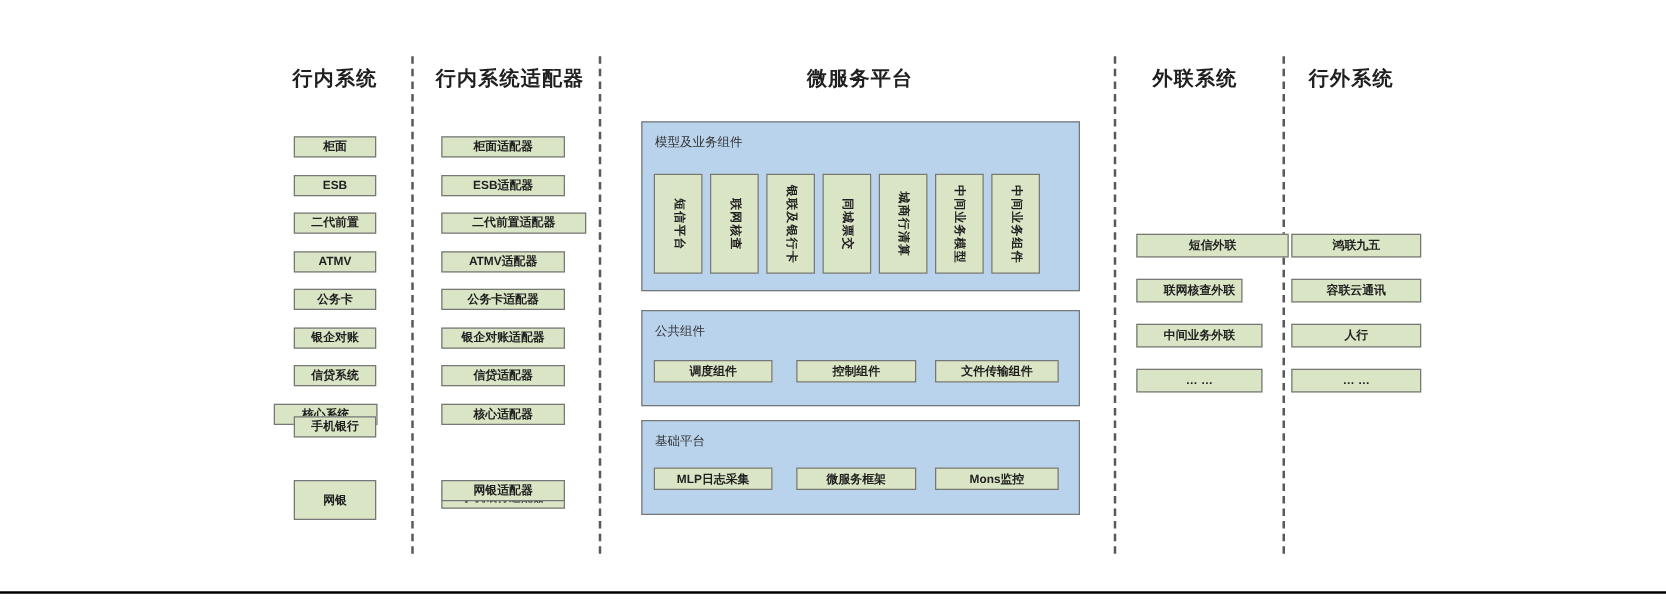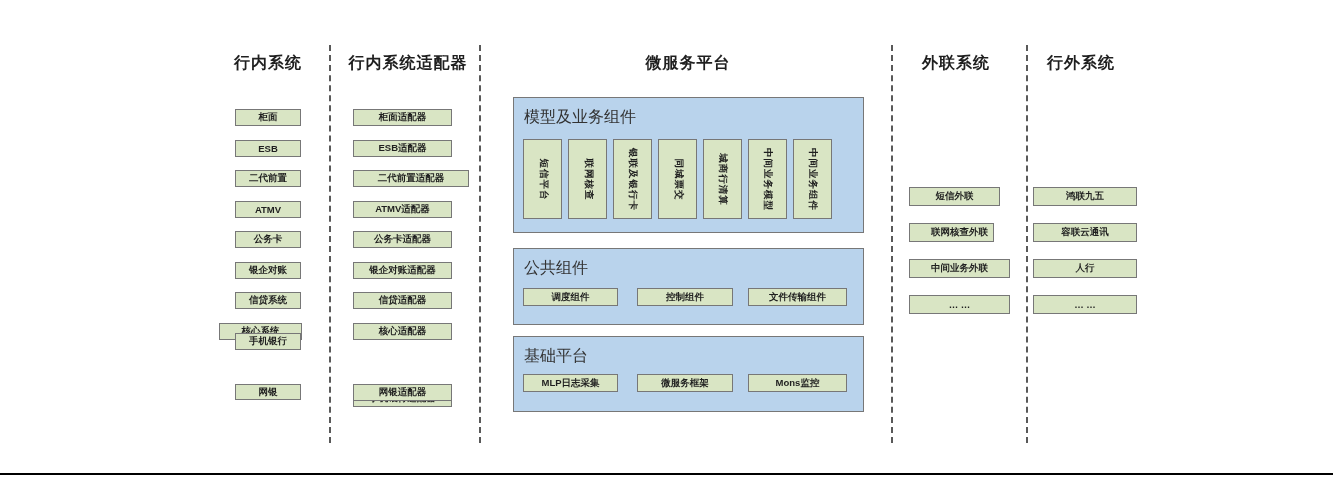--- a/index.html
+++ b/index.html
@@ -20,21 +20,21 @@
     border:1.5px solid var(--box-border,#777777);box-sizing:border-box;
     display:flex;align-items:center;justify-content:center;
     font-size:9.5px;font-weight:bold;color:var(--text,#222222);
     text-align:center;overflow:hidden;white-space:nowrap;
   }
   .panel{
     position:absolute;background:var(--panel-blue,#b9d3ec);
     border:1.5px solid var(--box-border,#777777);box-sizing:border-box;
   }
   .panel-title{
-    position:absolute;font-size:16px;color:#333333;white-space:nowrap;
+    position:absolute;font-size:10px;color:#333333;white-space:nowrap;
   }
   .vbox span{
     display:block;transform:rotate(90deg);white-space:nowrap;
     font-size:9.5px;font-weight:bold;letter-spacing:1px;
   }
   .bottom-line{
     position:absolute;left:0;top:473px;width:1333px;height:2px;
     background:var(--bottom-line,#000000);
   }
 </style>
@@ -56,21 +56,21 @@
 
   <div class="gbox" style="left:235px;top:109px;width:66px;height:17px;">柜面</div>
   <div class="gbox" style="left:235px;top:140px;width:66px;height:17px;">ESB</div>
   <div class="gbox" style="left:235px;top:170px;width:66px;height:17px;">二代前置</div>
   <div class="gbox" style="left:235px;top:201px;width:66px;height:17px;">ATMV</div>
   <div class="gbox" style="left:235px;top:231px;width:66px;height:17px;">公务卡</div>
   <div class="gbox" style="left:235px;top:262px;width:66px;height:17px;">银企对账</div>
   <div class="gbox" style="left:235px;top:292px;width:66px;height:17px;">信贷系统</div>
   <div class="gbox" style="left:219px;top:323px;width:83px;height:17px;">核心系统</div>
   <div class="gbox" style="left:235px;top:333px;width:66px;height:17px;">手机银行</div>
-  <div class="gbox" style="left:235px;top:384px;width:66px;height:16px;">网银</div>
+  <div class="gbox" style="left:235px;top:384px;width:66px;height:32px;">网银</div>
 
   <div class="gbox" style="left:353px;top:109px;width:99px;height:17px;">柜面适配器</div>
   <div class="gbox" style="left:353px;top:140px;width:99px;height:17px;">ESB适配器</div>
   <div class="gbox" style="left:353px;top:170px;width:116px;height:17px;">二代前置适配器</div>
   <div class="gbox" style="left:353px;top:201px;width:99px;height:17px;">ATMV适配器</div>
   <div class="gbox" style="left:353px;top:231px;width:99px;height:17px;">公务卡适配器</div>
   <div class="gbox" style="left:353px;top:262px;width:99px;height:17px;">银企对账适配器</div>
   <div class="gbox" style="left:353px;top:292px;width:99px;height:17px;">信贷适配器</div>
   <div class="gbox" style="left:353px;top:323px;width:99px;height:17px;">核心适配器</div>
   <div class="gbox" style="left:353px;top:353px;width:99px;height:17px;margin-top:37px;">手机银行适配器</div>
@@ -105,21 +105,21 @@
   <div class="gbox" style="left:523px;top:288px;width:95px;height:18px;">调度组件</div>
   <div class="gbox" style="left:637px;top:288px;width:96px;height:18px;">控制组件</div>
   <div class="gbox" style="left:748px;top:288px;width:99px;height:18px;">文件传输组件</div>
 
   <div class="panel" style="left:513px;top:336px;width:351px;height:76px;"></div>
   <div class="panel-title" style="left:524px;top:346px;">基础平台</div>
   <div class="gbox" style="left:523px;top:374px;width:95px;height:18px;">MLP日志采集</div>
   <div class="gbox" style="left:637px;top:374px;width:96px;height:18px;">微服务框架</div>
   <div class="gbox" style="left:748px;top:374px;width:99px;height:18px;">Mons监控</div>
 
-  <div class="gbox" style="left:909px;top:187px;width:91px;height:19px;">短信外联</div>
+  <div class="gbox" style="left:909px;top:187px;width:122px;height:19px;">短信外联</div>
   <div class="gbox" style="left:909px;top:223px;width:85px;height:19px;padding-left:16px;">联网核查外联</div>
   <div class="gbox" style="left:909px;top:259px;width:101px;height:19px;">中间业务外联</div>
   <div class="gbox" style="left:909px;top:295px;width:101px;height:19px;">… …</div>
 
   <div class="gbox" style="left:1033px;top:187px;width:104px;height:19px;">鸿联九五</div>
   <div class="gbox" style="left:1033px;top:223px;width:104px;height:19px;">容联云通讯</div>
   <div class="gbox" style="left:1033px;top:259px;width:104px;height:19px;">人行</div>
   <div class="gbox" style="left:1033px;top:295px;width:104px;height:19px;">… …</div>
 
   <div class="bottom-line"></div>

